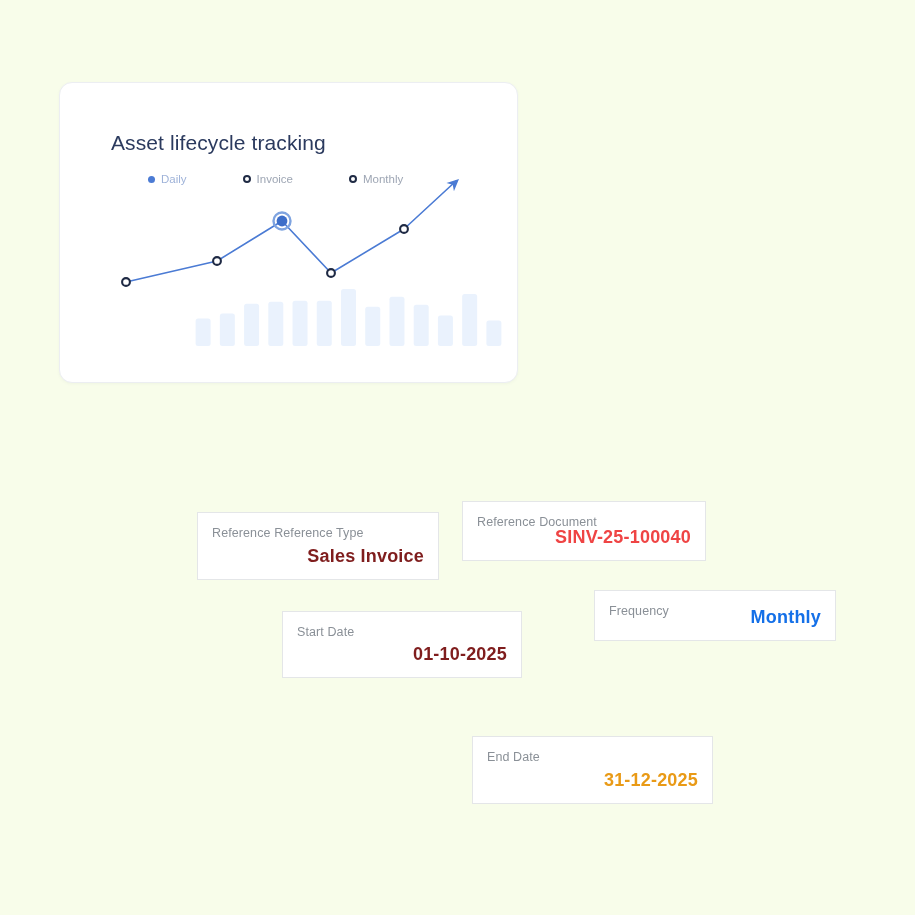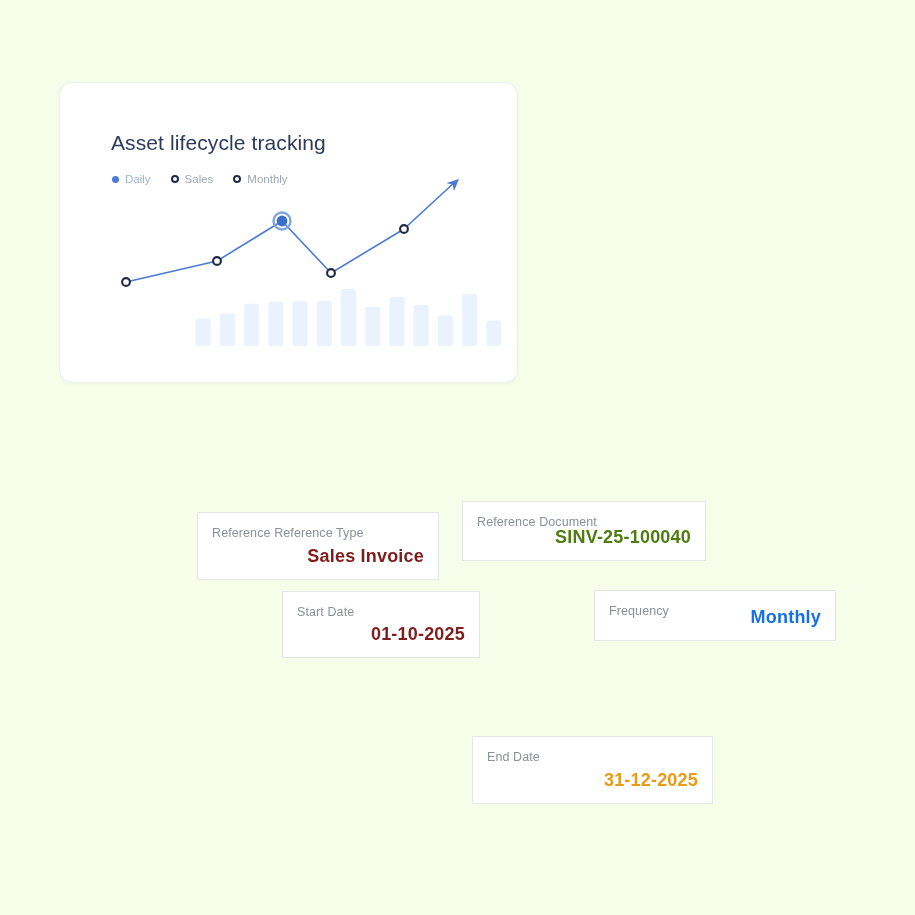--- a/index.html
+++ b/index.html
@@ -47,20 +47,21 @@
     display: flex;
     align-items: center;
     gap: 20px;
   }
   .legend-item {
     display: flex;
     align-items: center;
     gap: 6px;
     font-size: 11.5px;
     white-space: nowrap;
+    margin-left: 36px;
   }
   .legend-dot {
     width: 7px;
     height: 7px;
     border-radius: 50%;
     flex: none;
     display: block;
   }
   .legend-dot.solid {
     background: #4b7bd4;
@@ -105,39 +106,39 @@
     right: 14px;
     bottom: 12px;
     font-size: 18px;
     font-weight: 700;
     letter-spacing: 0.2px;
     white-space: nowrap;
   }
 
   #card-ref-doc-type { left: 197px; top: 512px; width: 242px; height: 68px; }
   #card-ref-doc      { left: 462px; top: 501px; width: 244px; height: 60px; }
-  #card-start-date   { left: 282px; top: 591px; width: 198px; height: 67px; }
+  #card-start-date   { left: 282px; top: 611px; width: 240px; height: 67px; }
   #card-frequency    { left: 594px; top: 590px; width: 242px; height: 51px; }
   #card-end-date     { left: 472px; top: 736px; width: 241px; height: 68px; }
 </style>
 </head>
 <body style="background: rgb(248, 253, 234);">
 
 <div class="chart-card">
 
   <div class="chart-title">Asset lifecycle tracking</div>
 
   <div class="legend">
     <div class="legend-item active">
       <span class="legend-dot solid"></span>
       <span class="legend-label">Daily</span>
     </div>
     <div class="legend-item">
       <span class="legend-dot ring"></span>
-      <span class="legend-label">Sales</span>
+      <span class="legend-label">Invoice</span>
     </div>
     <div class="legend-item">
       <span class="legend-dot ring"></span>
       <span class="legend-label">Monthly</span>
     </div>
   </div>
 
   <svg class="plot" viewBox="0 0 459 301" width="459" height="301">
     <g id="bars-group">
         <rect x="135.62" y="235.48" width="15" height="27.52" rx="2.5" fill="#eaf2fd"></rect>
@@ -167,21 +168,21 @@
   </svg>
 </div>
 
 <div class="field-card" id="card-ref-doc-type">
   <div class="field-label">Reference Reference Type</div>
   <div class="field-value" style="color: #7f1d1d;">Sales Invoice</div>
 </div>
 
 <div class="field-card" id="card-ref-doc">
   <div class="field-label">Reference Document</div>
-  <div class="field-value" style="color: #4d7c0f;">SINV-25-100040</div>
+  <div class="field-value" style="color: #ef4444;">SINV-25-100040</div>
 </div>
 
 <div class="field-card" id="card-start-date">
   <div class="field-label">Start Date</div>
   <div class="field-value" style="color: #7f1d1d; margin-top: 8px;">01-10-2025</div>
 </div>
 
 <div class="field-card" id="card-frequency">
   <div class="field-label">Frequency</div>
   <div class="field-value" style="color: rgb(20, 112, 232);">Monthly</div>

